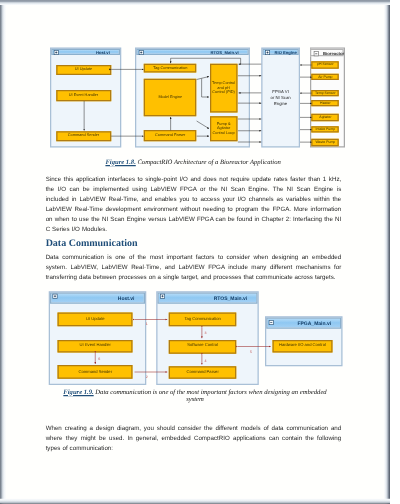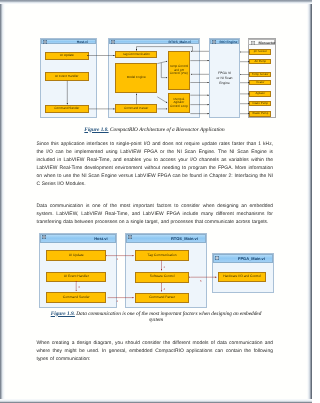--- a/index.html
+++ b/index.html
@@ -128,20 +128,21 @@
       <path d="M249.3,74.5 L240,74.5" marker-end="url(#arS)"></path>
       <path d="M240,82.7 L249.3,82.7" marker-end="url(#arS)"></path>
       <path d="M240,93.9 L249.3,93.9" marker-end="url(#arS)"></path>
       <path d="M240,103.7 L249.3,103.7" marker-end="url(#arS)"></path>
       <path d="M240,113.7 L249.3,113.7" marker-end="url(#arS)"></path>
     </g>
    </svg>
   </div>
   <div class="cap" style="top:126.5px;"><b>Figure 1.8.</b><span> CompactRIO Architecture of a Bioreactor Application</span></div>
   <div class="body-text" style="left:36.5px;top:140.5px;width:236.5px;">Since this application interfaces to single-point I/O and does not require update rates faster than 1 kHz, the I/O can be implemented using LabVIEW FPGA or the NI Scan Engine. The NI Scan Engine is included in LabVIEW Real-Time, and enables you to access your I/O channels as variables within the LabVIEW Real-Time development environment without needing to program the FPGA. More information on when to use the NI Scan Engine versus LabVIEW FPGA can be found in Chapter 2: Interfacing the NI C Series I/O Modules.</div>
+  <div class="h2" style="left:36.5px;top:189.5px;">Data Communication</div>
   <div class="body-text" style="left:36.5px;top:203px;width:236.5px;">Data communication is one of the most important factors to consider when designing an embedded system. LabVIEW, LabVIEW Real-Time, and LabVIEW FPGA include many different mechanisms for transferring data between processes on a single target, and processes that communicate across targets.</div>
 
   <div class="fig" id="fig2" style="left:0;top:225px;width:312px;height:95px;">
    <div class="panel" style="left:38.9px;top:7.9px;width:77.8px;height:74.8px;">
      <div class="tbar" style="height:9px;">
             <svg class="plus" viewBox="0 0 38 38">
               <rect x="2.5" y="2.5" width="33" height="33" fill="#f4f9fd" stroke="#2f5578" stroke-width="5"></rect>
               <path d="M11,19 L27,19 M19,11 L19,27" stroke="#14304d" stroke-width="5"></path>
             </svg>
             <span class="ttl" style="top:1.6px;font-size:4px;">Host.vi</span>

